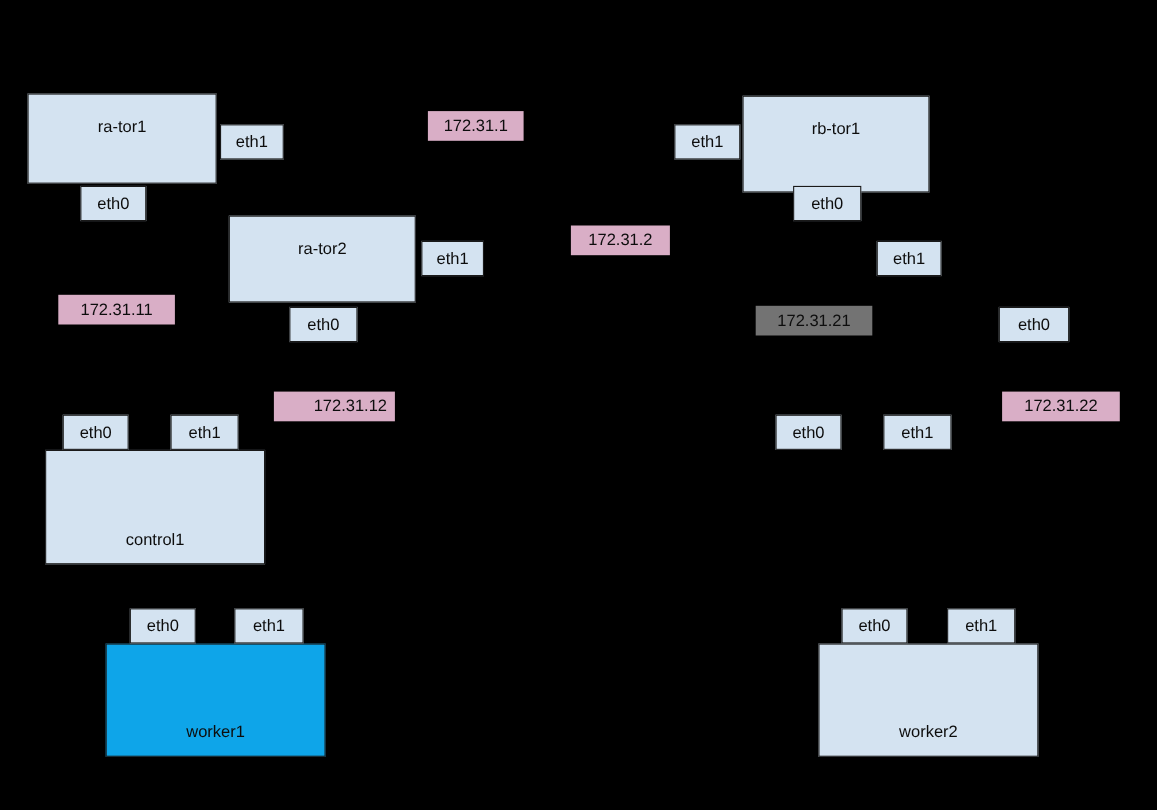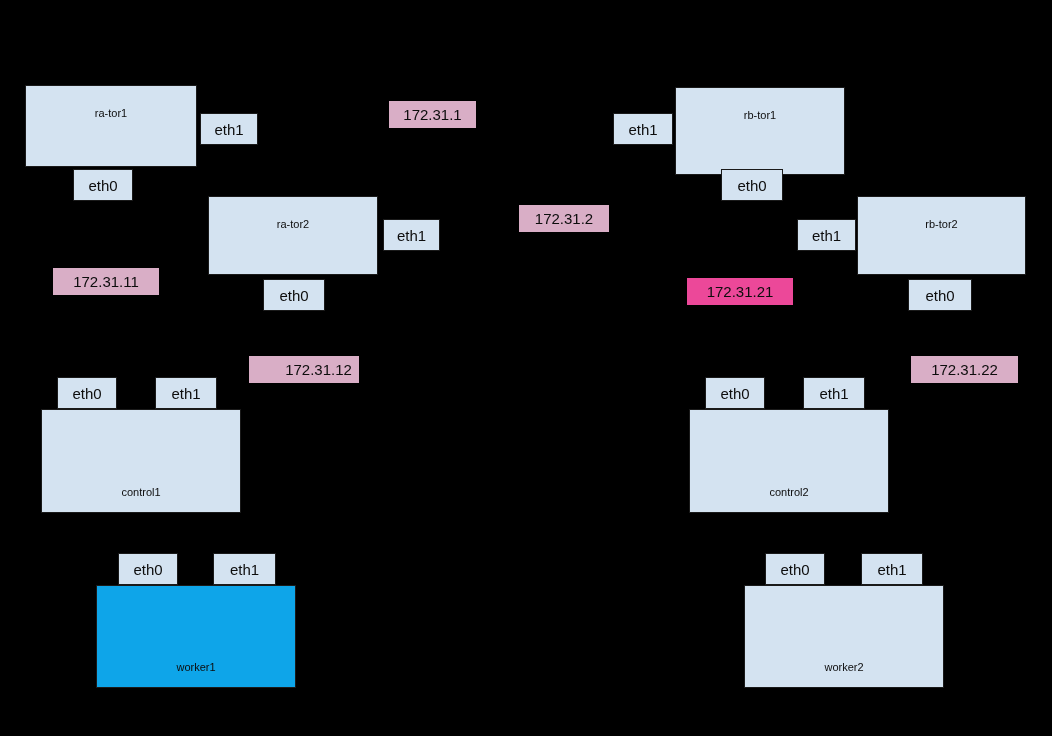--- a/index.html
+++ b/index.html
@@ -21,21 +21,21 @@
     background: #d4e3f1;
     border: 1px solid #1a1a1a;
     box-sizing: border-box;
   }
   .node-label {
     position: absolute;
     left: 0;
     width: 100%;
     text-align: center;
     color: #0d0d0d;
-    font-size: 11px;
+    font-size: 15px;
     font-family: "Liberation Sans", sans-serif;
     line-height: 1;
     white-space: nowrap;
   }
   
   .node.switch > .node-label {
     top: 22px;
   }
   
   .node.host > .node-label {
@@ -79,44 +79,38 @@
     <div class="node switch" style="left: 208px; top: 196px; width: 170px; height: 79px; background: rgb(212, 227, 241); border-color: rgb(26, 26, 26);">
       <div class="node-label" style="color: rgb(13, 13, 13);">ra-tor2</div>
     </div>
     <div class="port" style="left: 383px; top: 219px; width: 57px; height: 32px; background: rgb(212, 227, 241); border-color: rgb(26, 26, 26); color: rgb(13, 13, 13);">eth1</div>
     <div class="port" style="left: 263px; top: 279px; width: 62px; height: 32px; background: rgb(212, 227, 241); border-color: rgb(26, 26, 26); color: rgb(13, 13, 13);">eth0</div>
     <div class="node switch" style="left: 675px; top: 87px; width: 170px; height: 88px; background: rgb(212, 227, 241); border-color: rgb(26, 26, 26);">
       <div class="node-label" style="color: rgb(13, 13, 13);">rb-tor1</div>
     </div>
     <div class="port" style="left: 613px; top: 113px; width: 60px; height: 32px; background: rgb(212, 227, 241); border-color: rgb(26, 26, 26); color: rgb(13, 13, 13);">eth1</div>
     <div class="port" style="left: 721px; top: 169px; width: 62px; height: 32px; background: rgb(212, 227, 241); border-color: rgb(26, 26, 26); color: rgb(13, 13, 13);">eth0</div>
-    <div class="node switch" style="left: 857px; top: 196px; width: 169px; height: 79px; background: rgb(212, 227, 241); border-color: rgb(26, 26, 26);">
-      <div class="node-label" style="color: rgb(13, 13, 13);">rb-tor2</div>
-    </div>
     <div class="port" style="left: 797px; top: 219px; width: 59px; height: 32px; background: rgb(212, 227, 241); border-color: rgb(26, 26, 26); color: rgb(13, 13, 13);">eth1</div>
     <div class="port" style="left: 908px; top: 279px; width: 64px; height: 32px; background: rgb(212, 227, 241); border-color: rgb(26, 26, 26); color: rgb(13, 13, 13);">eth0</div>
     <div class="node host" style="left: 41px; top: 409px; width: 200px; height: 104px; background: rgb(212, 227, 241); border-color: rgb(26, 26, 26);">
       <div class="node-label" style="color: rgb(13, 13, 13);">control1</div>
     </div>
     <div class="port" style="left: 57px; top: 377px; width: 60px; height: 32px; background: rgb(212, 227, 241); border-color: rgb(26, 26, 26); color: rgb(13, 13, 13);">eth0</div>
     <div class="port" style="left: 155px; top: 377px; width: 62px; height: 32px; background: rgb(212, 227, 241); border-color: rgb(26, 26, 26); color: rgb(13, 13, 13);">eth1</div>
-    <div class="node host" style="left: 689px; top: 409px; width: 200px; height: 104px; background: rgb(212, 227, 241); border-color: rgb(26, 26, 26);">
-      <div class="node-label" style="color: rgb(13, 13, 13);">control2</div>
-    </div>
     <div class="port" style="left: 705px; top: 377px; width: 60px; height: 32px; background: rgb(212, 227, 241); border-color: rgb(26, 26, 26); color: rgb(13, 13, 13);">eth0</div>
     <div class="port" style="left: 803px; top: 377px; width: 62px; height: 32px; background: rgb(212, 227, 241); border-color: rgb(26, 26, 26); color: rgb(13, 13, 13);">eth1</div>
     <div class="node host" style="left: 96px; top: 585px; width: 200px; height: 103px; background: #0ea5e9; border-color: rgb(26, 26, 26);">
       <div class="node-label" style="color: rgb(13, 13, 13);">worker1</div>
     </div>
     <div class="port" style="left: 118px; top: 553px; width: 60px; height: 32px; background: rgb(212, 227, 241); border-color: rgb(26, 26, 26); color: rgb(13, 13, 13);">eth0</div>
     <div class="port" style="left: 213px; top: 553px; width: 63px; height: 32px; background: rgb(212, 227, 241); border-color: rgb(26, 26, 26); color: rgb(13, 13, 13);">eth1</div>
     <div class="node host" style="left: 744px; top: 585px; width: 200px; height: 103px; background: rgb(212, 227, 241); border-color: rgb(26, 26, 26); padding-left: 18px;">
       <div class="node-label" style="color: rgb(13, 13, 13);">worker2</div>
     </div>
     <div class="port" style="left: 765px; top: 553px; width: 60px; height: 32px; background: rgb(212, 227, 241); border-color: rgb(26, 26, 26); color: rgb(13, 13, 13);">eth0</div>
     <div class="port" style="left: 861px; top: 553px; width: 62px; height: 32px; background: rgb(212, 227, 241); border-color: rgb(26, 26, 26); color: rgb(13, 13, 13);">eth1</div>
     <div class="iplabel" style="left: 389px; top: 101px; width: 87px; height: 27px; background: rgb(217, 174, 198); color: rgb(13, 13, 13);">172.31.1</div>
     <div class="iplabel" style="left: 519px; top: 205px; width: 90px; height: 27px; background: rgb(217, 174, 198); color: rgb(13, 13, 13);">172.31.2</div>
     <div class="iplabel" style="left: 53px; top: 268px; width: 106px; height: 27px; background: rgb(217, 174, 198); color: rgb(13, 13, 13);">172.31.11</div>
     <div class="iplabel" style="left: 249px; top: 356px; width: 110px; height: 27px; background: rgb(217, 174, 198); color: rgb(13, 13, 13); padding-left: 29px;">172.31.12</div>
-    <div class="iplabel" style="left: 687px; top: 278px; width: 106px; height: 27px; background: #ec4899; color: rgb(13, 13, 13);">172.31.21</div>
+    <div class="iplabel" style="left: 687px; top: 278px; width: 106px; height: 27px; background: #737373; color: rgb(13, 13, 13);">172.31.21</div>
     <div class="iplabel" style="left: 911px; top: 356px; width: 107px; height: 27px; background: rgb(217, 174, 198); color: rgb(13, 13, 13);">172.31.22</div>
   </div>
 
 </body></html>

